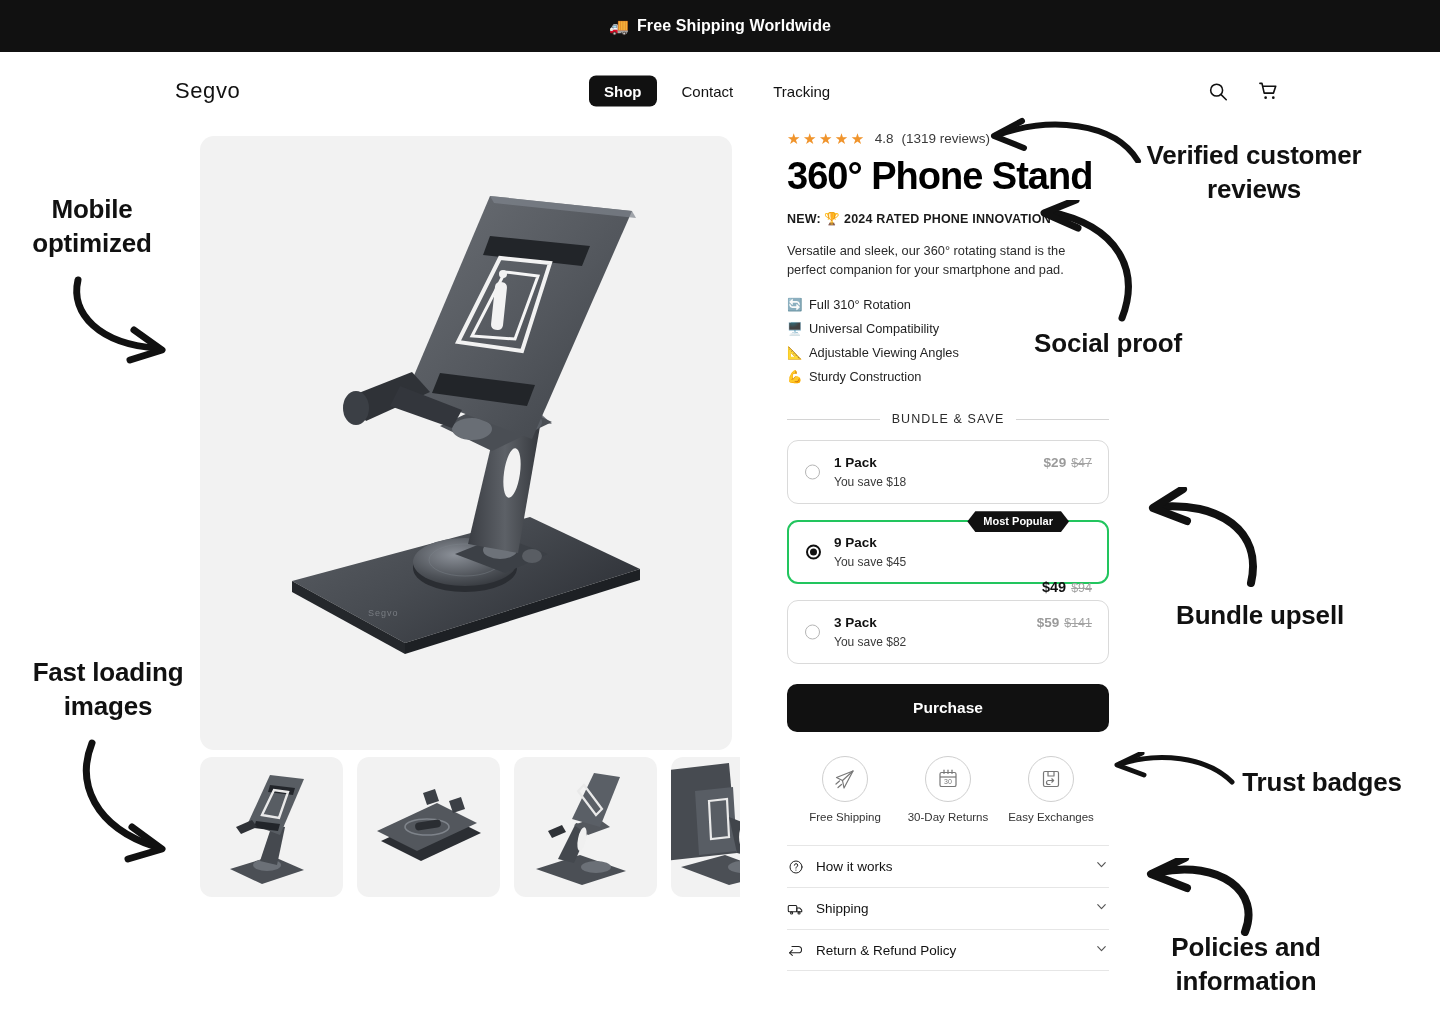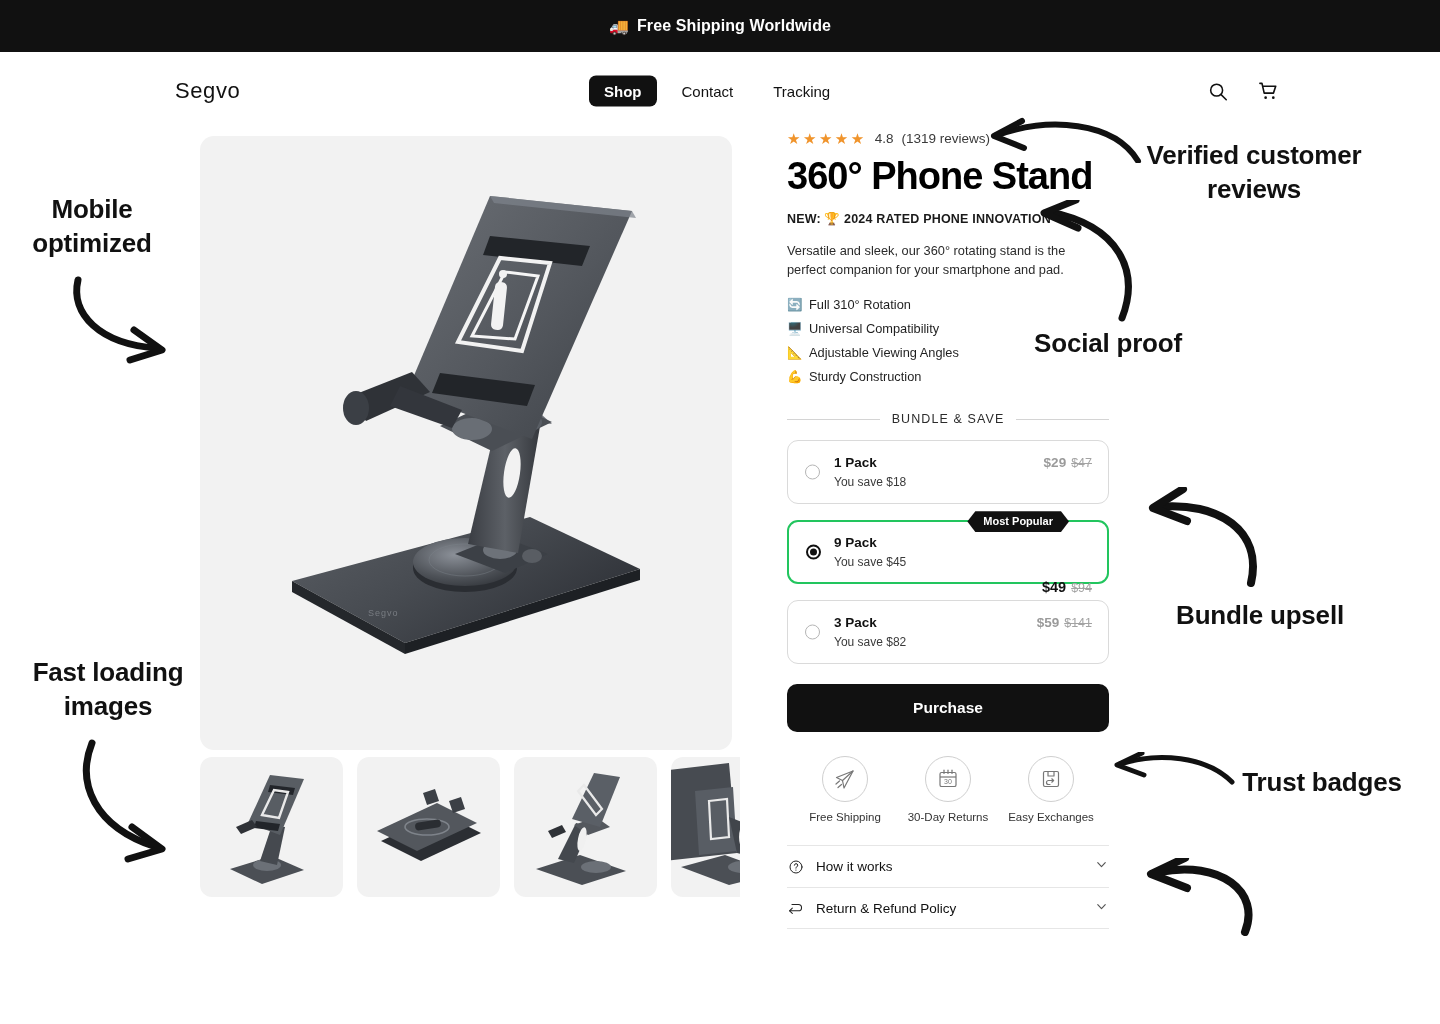--- a/index.html
+++ b/index.html
@@ -450,20 +450,36 @@
           </svg>
         </span>
         <span class="acc-label">How it works</span>
         <span class="acc-chev">
           <svg width="15" height="15" viewBox="0 0 24 24" fill="none" stroke="#555" stroke-width="1.8" stroke-linecap="round" stroke-linejoin="round">
             <polyline points="6 9 12 15.5 18 9"></polyline>
           </svg>
         </span>
       </div>
 
+      <div class="acc">
+        <span class="acc-ico">
+          <svg width="18" height="18" viewBox="0 0 24 24" fill="none" stroke="#222" stroke-width="1.5" stroke-linecap="round" stroke-linejoin="round">
+            <rect x="1.8" y="7" width="12" height="9" rx="1.4"></rect>
+            <path d="M13.8 10.5h4l3 3.2V16h-7z"></path>
+            <circle cx="6.5" cy="17.6" r="1.5"></circle>
+            <circle cx="17" cy="17.6" r="1.5"></circle>
+          </svg>
+        </span>
+        <span class="acc-label">Shipping</span>
+        <span class="acc-chev">
+          <svg width="15" height="15" viewBox="0 0 24 24" fill="none" stroke="#555" stroke-width="1.8" stroke-linecap="round" stroke-linejoin="round">
+            <polyline points="6 9 12 15.5 18 9"></polyline>
+          </svg>
+        </span>
+      </div>
 
       <div class="acc">
         <span class="acc-ico">
           <svg width="18" height="18" viewBox="0 0 24 24" fill="none" stroke="#222" stroke-width="1.5" stroke-linecap="round" stroke-linejoin="round">
             <path d="M7 7h9a4.5 4.5 0 0 1 0 9H4"></path>
             <polyline points="7.5 12.2 3.6 16 7.5 19.5"></polyline>
           </svg>
         </span>
         <span class="acc-label">Return &amp; Refund Policy</span>
         <span class="acc-chev">
@@ -504,18 +520,19 @@
     <path d="M104 96 C116 44 72 14 10 20" fill="none" stroke="#111" stroke-width="8" stroke-linecap="round"></path>
     <path d="M36 2 L6 21 L40 34" fill="none" stroke="#111" stroke-width="8" stroke-linecap="round" stroke-linejoin="round"></path>
   </svg>
 
   <div class="anno" id="anno-trust">Trust badges</div>
   <svg class="anno-svg" style="left:1114px; top:752px;" width="122" height="36" viewBox="0 0 122 36">
     <path d="M118 30 C92 4 44 0 6 12" fill="none" stroke="#111" stroke-width="5" stroke-linecap="round"></path>
     <path d="M28 1 L3 13 L30 23" fill="none" stroke="#111" stroke-width="5" stroke-linecap="round" stroke-linejoin="round"></path>
   </svg>
 
+  <div class="anno" id="anno-policies">Policies and information</div>
   <svg class="anno-svg" style="left:1145px; top:858px;" width="120" height="78" viewBox="0 0 120 78">
     <path d="M100 74 C116 34 76 2 14 14" fill="none" stroke="#111" stroke-width="8" stroke-linecap="round"></path>
     <path d="M40 0 L6 16 L42 30" fill="none" stroke="#111" stroke-width="8" stroke-linecap="round" stroke-linejoin="round"></path>
   </svg>
 
 </div>
 
 </body></html>

